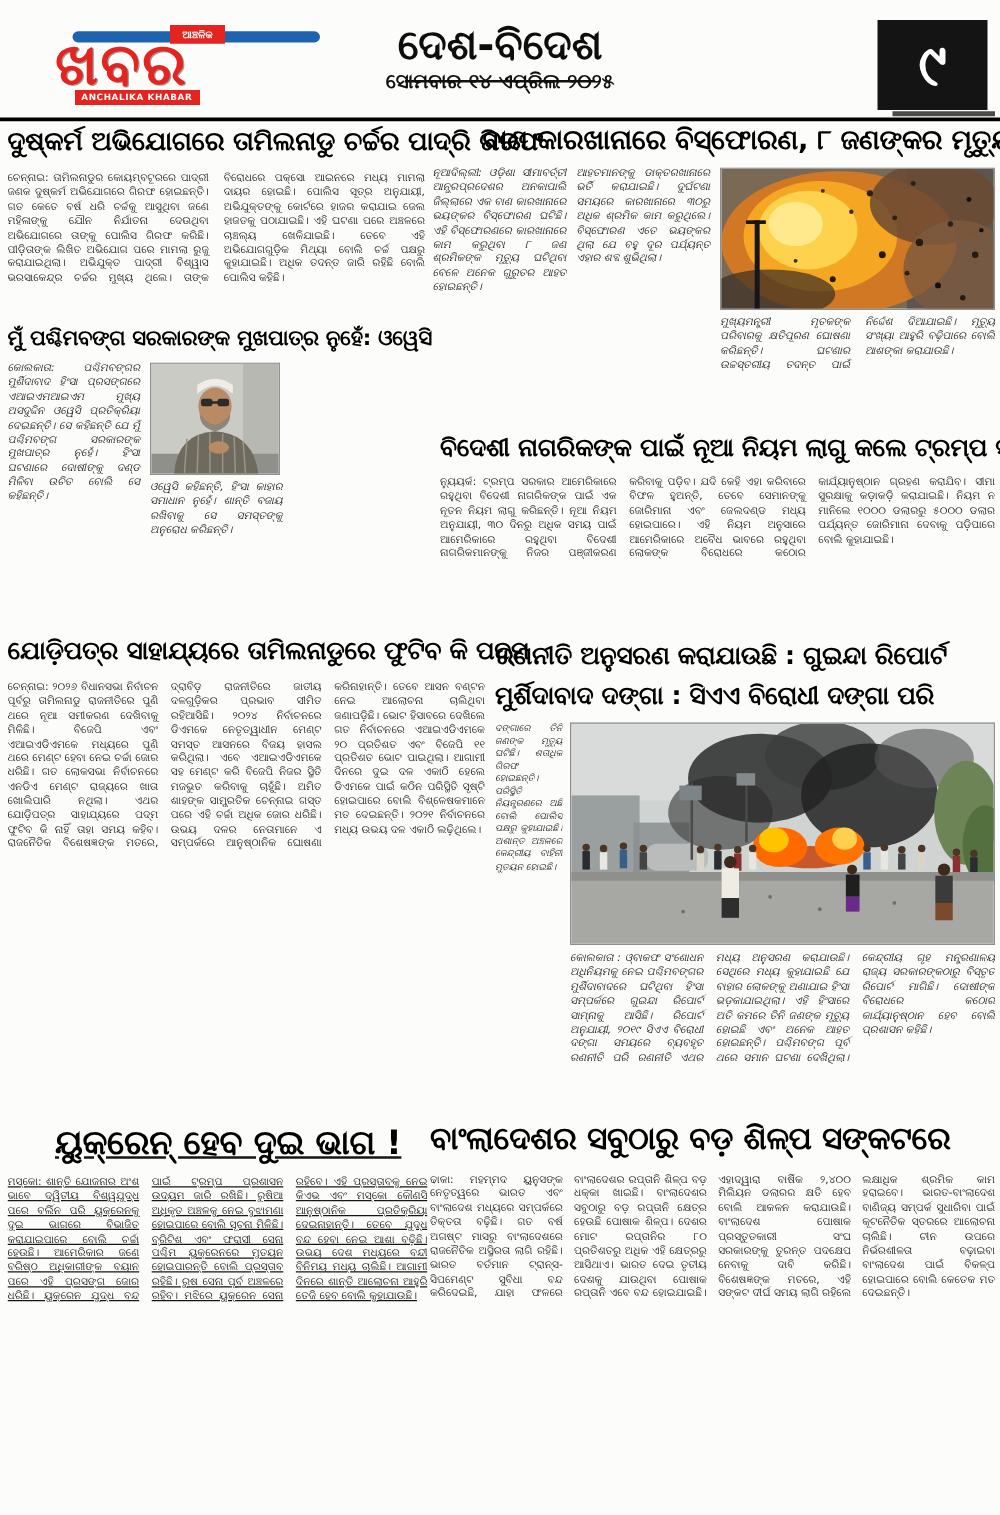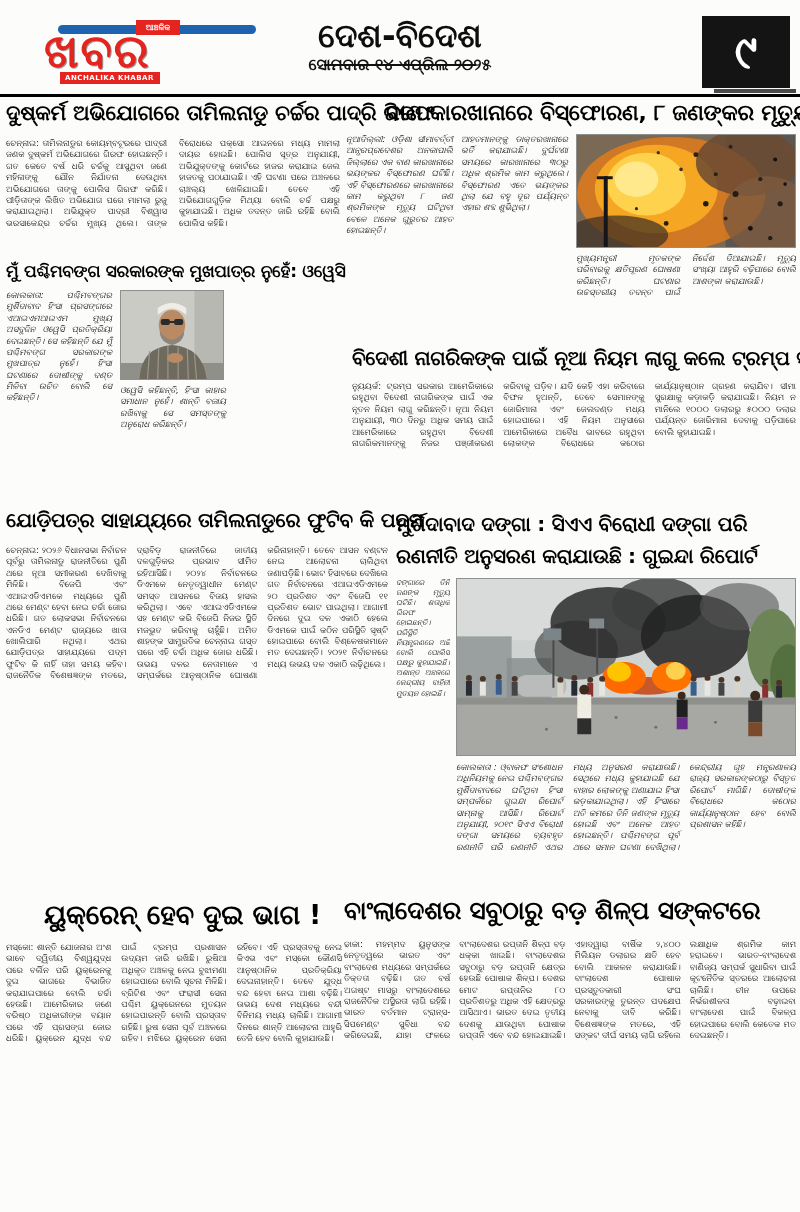--- a/index.html
+++ b/index.html
@@ -69,21 +69,21 @@
   #a5 { left:6px; top:508px; width:382px; }
   #a5 .hl { font-size:20px; }
   #a5 .bodytxt { margin-top:13px; height:318px; }
   #a6 { left:396px; top:508px; width:400px; }
   #a6 .hl { font-size:20px; line-height:1.6; }
   #a6 .flexrow { gap:6px; margin-top:6px; }
   #a6 .side { width:54px; font-size:7.5px; height:300px; overflow:hidden; }
   #a6 .rightblock { width:340px; }
   #a6 .photo { width:340px; height:178px; }
   #a6 .caption { margin-top:6px; height:118px; }
-  #a7 { left:6px; top:899px; width:336px; }
+  #a7 { left:6px; top:899px; width:336px;text-decoration:underline; }
   #a7 .hl { font-size:27px; padding-left:38px; }
   #a7 .bodytxt { margin-top:11px; height:258px; }
   #a8 { left:344px; top:896px; width:452px; }
   #a8 .hl { font-size:25px; }
   #a8 .bodytxt { margin-top:13px; height:242px; }
 </style>
 </head>
 <body>
 
 <div class="page">
@@ -179,22 +179,22 @@
     <div class="bodytxt cols3">ନ୍ୟୁୟର୍କ: ଟ୍ରମ୍ପ ସରକାର ଆମେରିକାରେ ରହୁଥିବା ବିଦେଶୀ ନାଗରିକଙ୍କ ପାଇଁ ଏକ ନୂତନ ନିୟମ ଲାଗୁ କରିଛନ୍ତି। ନୂଆ ନିୟମ ଅନୁଯାୟୀ, ୩୦ ଦିନରୁ ଅଧିକ ସମୟ ପାଇଁ ଆମେରିକାରେ ରହୁଥିବା ବିଦେଶୀ ନାଗରିକମାନଙ୍କୁ ନିଜର ପଞ୍ଜୀକରଣ କରିବାକୁ ପଡ଼ିବ। ଯଦି କେହି ଏହା କରିବାରେ ବିଫଳ ହୁଅନ୍ତି, ତେବେ ସେମାନଙ୍କୁ ଜୋରିମାନା ଏବଂ ଜେଲଦଣ୍ଡ ମଧ୍ୟ ହୋଇପାରେ। ଏହି ନିୟମ ଅନୁସାରେ ଆମେରିକାରେ ଅବୈଧ ଭାବରେ ରହୁଥିବା ଲୋକଙ୍କ ବିରୋଧରେ କଠୋର କାର୍ଯ୍ୟାନୁଷ୍ଠାନ ଗ୍ରହଣ କରାଯିବ। ସୀମା ସୁରକ୍ଷାକୁ କଡ଼ାକଡ଼ି କରାଯାଇଛି। ନିୟମ ନ ମାନିଲେ ୧୦୦୦ ଡଲାରରୁ ୫୦୦୦ ଡଲାର ପର୍ଯ୍ୟନ୍ତ ଜୋରିମାନା ଦେବାକୁ ପଡ଼ିପାରେ ବୋଲି କୁହାଯାଇଛି।</div>
   </div>
 
   <div class="art" id="a5">
     <div class="hl">ଯୋଡ଼ିପତ୍ର ସାହାଯ୍ୟରେ ତାମିଲନାଡୁରେ ଫୁଟିବ କି ପଦ୍ମ</div>
     <div class="bodytxt cols3">ଚେନ୍ନାଇ: ୨୦୨୬ ବିଧାନସଭା ନିର୍ବାଚନ ପୂର୍ବରୁ ତାମିଲନାଡୁ ରାଜନୀତିରେ ପୁଣି ଥରେ ନୂଆ ସମୀକରଣ ଦେଖିବାକୁ ମିଳିଛି। ବିଜେପି ଏବଂ ଏଆଇଏଡିଏମକେ ମଧ୍ୟରେ ପୁଣି ଥରେ ମେଣ୍ଟ ହେବା ନେଇ ଚର୍ଚ୍ଚା ଜୋର ଧରିଛି। ଗତ ଲୋକସଭା ନିର୍ବାଚନରେ ଏନଡିଏ ମେଣ୍ଟ ରାଜ୍ୟରେ ଖାତା ଖୋଲିପାରି ନଥିଲା। ଏଥର ଯୋଡ଼ିପତ୍ର ସାହାଯ୍ୟରେ ପଦ୍ମ ଫୁଟିବ କି ନାହିଁ ତାହା ସମୟ କହିବ। ରାଜନୈତିକ ବିଶେଷଜ୍ଞଙ୍କ ମତରେ, ଦ୍ରାବିଡ଼ ରାଜନୀତିରେ ଜାତୀୟ ଦଳଗୁଡ଼ିକର ପ୍ରଭାବ ସୀମିତ ରହିଆସିଛି। ୨୦୨୪ ନିର୍ବାଚନରେ ଡିଏମକେ ନେତୃତ୍ୱାଧୀନ ମେଣ୍ଟ ସମସ୍ତ ଆସନରେ ବିଜୟ ହାସଲ କରିଥିଲା। ଏବେ ଏଆଇଏଡିଏମକେ ସହ ମେଣ୍ଟ କରି ବିଜେପି ନିଜର ସ୍ଥିତି ମଜଭୁତ କରିବାକୁ ଚାହୁଁଛି। ଅମିତ ଶାହଙ୍କ ସାମ୍ପ୍ରତିକ ଚେନ୍ନାଇ ଗସ୍ତ ପରେ ଏହି ଚର୍ଚ୍ଚା ଅଧିକ ଜୋର ଧରିଛି। ଉଭୟ ଦଳର ନେତାମାନେ ଏ ସମ୍ପର୍କରେ ଆନୁଷ୍ଠାନିକ ଘୋଷଣା କରିନାହାନ୍ତି। ତେବେ ଆସନ ବଣ୍ଟନ ନେଇ ଆଲୋଚନା ଚାଲିଥିବା ଜଣାପଡ଼ିଛି। ଭୋଟ ହିସାବରେ ଦେଖିଲେ ଗତ ନିର୍ବାଚନରେ ଏଆଇଏଡିଏମକେ ୨୦ ପ୍ରତିଶତ ଏବଂ ବିଜେପି ୧୧ ପ୍ରତିଶତ ଭୋଟ ପାଇଥିଲା। ଆଗାମୀ ଦିନରେ ଦୁଇ ଦଳ ଏକାଠି ହେଲେ ଡିଏମକେ ପାଇଁ କଠିନ ପରିସ୍ଥିତି ସୃଷ୍ଟି ହୋଇପାରେ ବୋଲି ବିଶ୍ଳେଷକମାନେ ମତ ଦେଇଛନ୍ତି। ୨୦୨୧ ନିର୍ବାଚନରେ ମଧ୍ୟ ଉଭୟ ଦଳ ଏକାଠି ଲଢ଼ିଥିଲେ।</div>
   </div>
 
   <div class="art" id="a6">
     <div class="hl hl-wrap">
+      <div>ରଣନୀତି ଅନୁସରଣ କରାଯାଉଛି : ଗୁଇନ୍ଦା ରିପୋର୍ଟ</div>
       <div>ମୁର୍ଶିଦାବାଦ ଦଙ୍ଗା : ସିଏଏ ବିରୋଧୀ ଦଙ୍ଗା ପରି</div>
-      <div>ରଣନୀତି ଅନୁସରଣ କରାଯାଉଛି : ଗୁଇନ୍ଦା ରିପୋର୍ଟ</div>
     </div>
     <div class="flexrow">
       <div class="bodytxt side">ଦଙ୍ଗାରେ ତିନି ଜଣଙ୍କ ମୃତ୍ୟୁ ଘଟିଛି। ଶତାଧିକ ଗିରଫ ହୋଇଛନ୍ତି। ପରିସ୍ଥିତି ନିୟନ୍ତ୍ରଣରେ ଅଛି ବୋଲି ପୋଲିସ ପକ୍ଷରୁ କୁହାଯାଇଛି। ଅଶାନ୍ତ ଅଞ୍ଚଳରେ କେନ୍ଦ୍ରୀୟ ବାହିନୀ ମୁତୟନ ହୋଇଛି।</div>
       <div class="rightblock">
         <div class="photo">
           <svg viewBox="0 0 340 178" preserveAspectRatio="none" role="img">
             <rect width="340" height="178" fill="#cfd3d2"></rect>
             <rect width="340" height="62" fill="#d8dbd9"></rect>
             <rect x="0" y="58" width="55" height="72" fill="#9aa0a0"></rect>
             <rect x="50" y="80" width="45" height="48" fill="#8a8f90" opacity="0.85"></rect>

